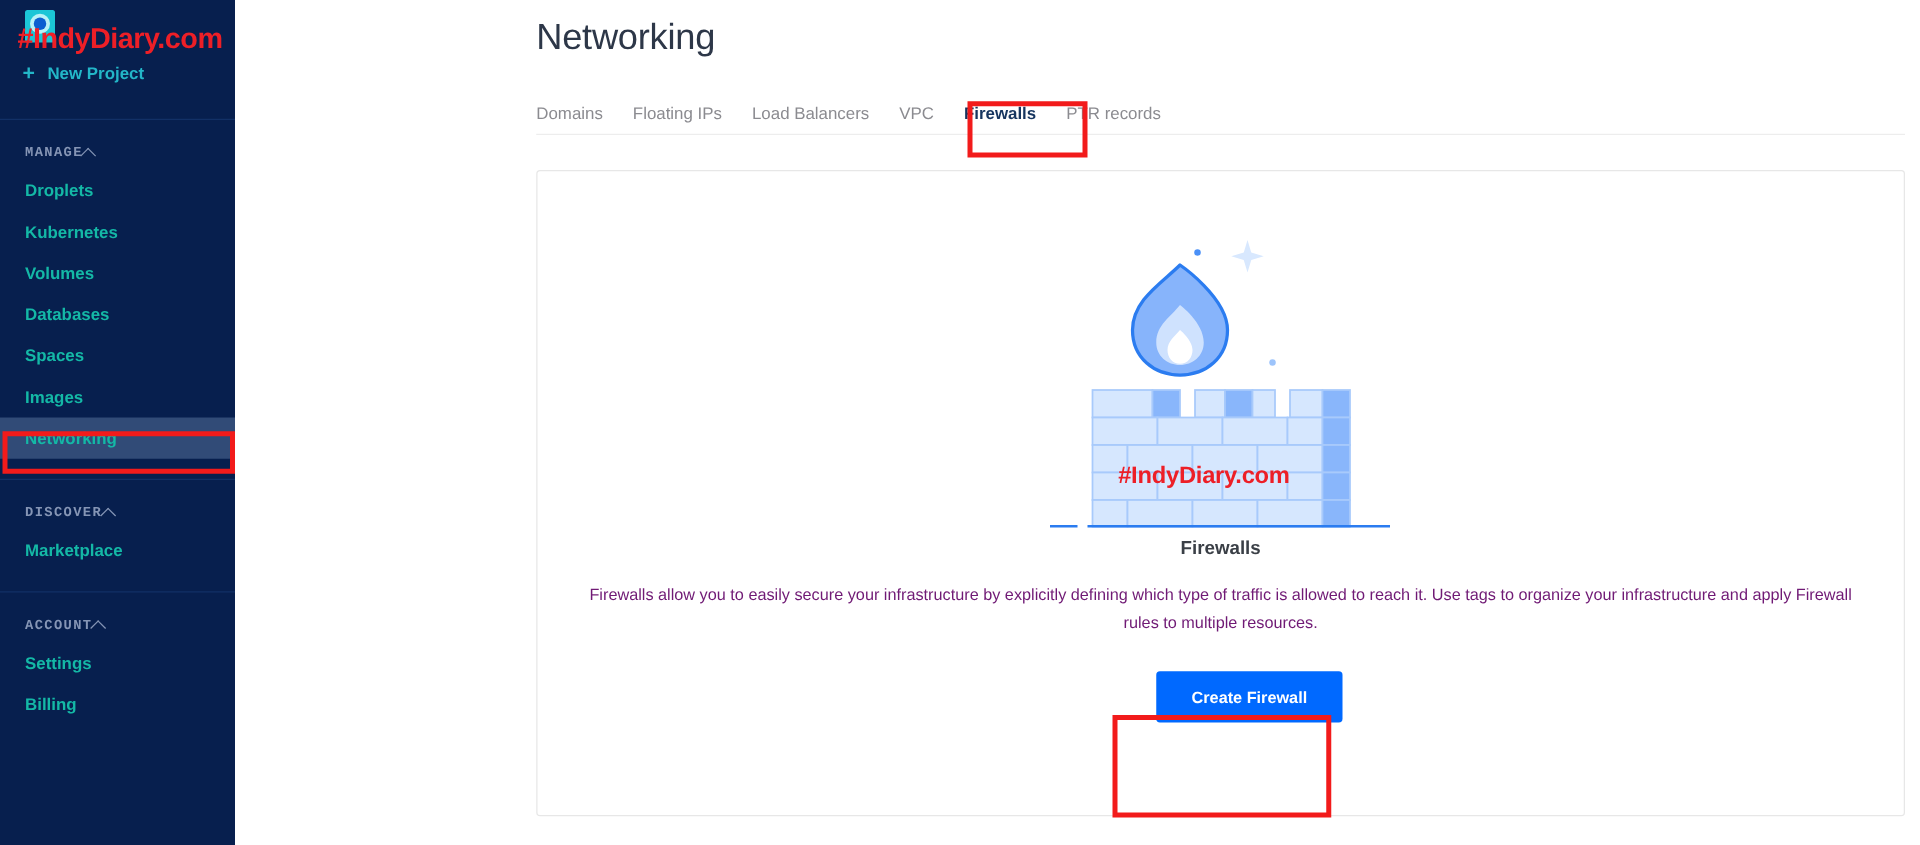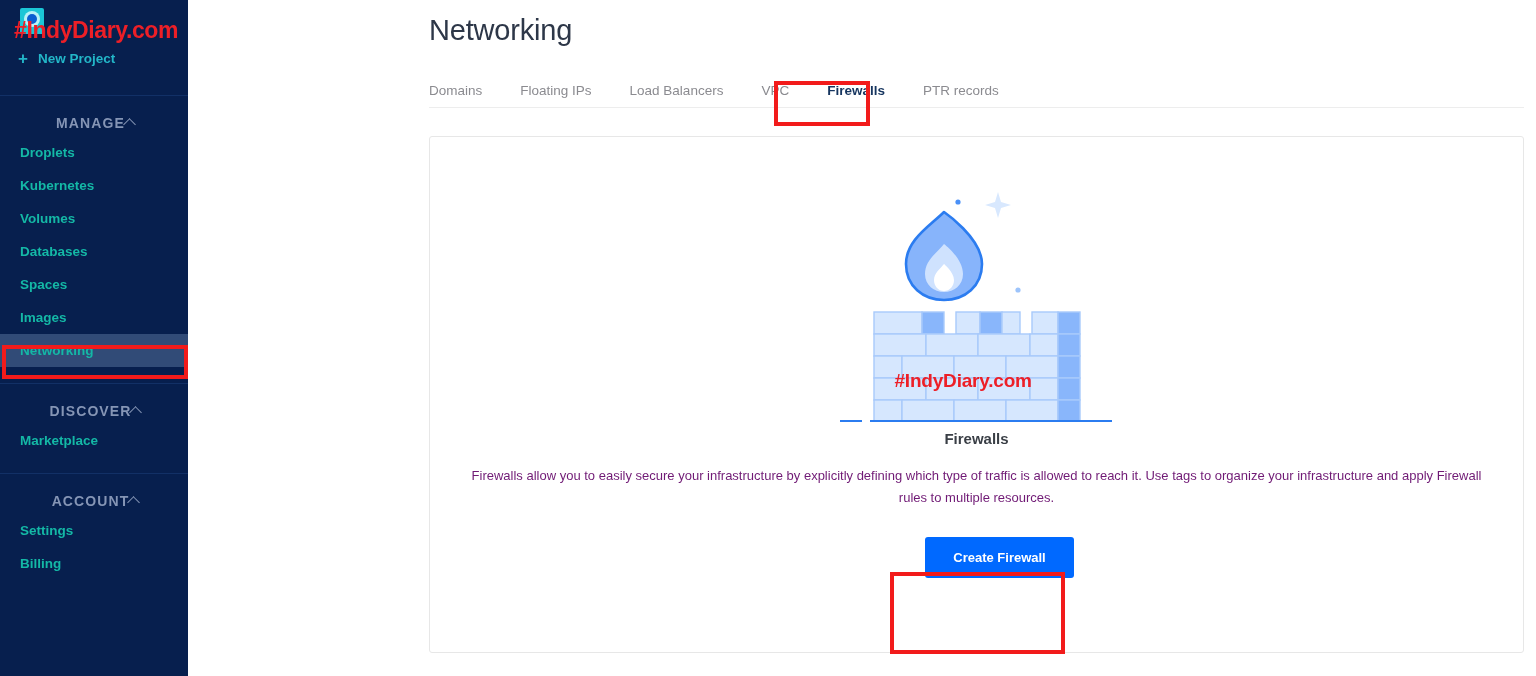--- a/index.html
+++ b/index.html
@@ -89,28 +89,29 @@
     line-height: 1;
     color: #23b6c8;
   }
 
   .nav-section { border-bottom: 1px solid #123066; padding: 14px 0 16px 0; }
   .nav-section.last { border-bottom: none; }
 
   .nav-heading {
     display: flex;
     align-items: center;
-    justify-content: center;
+    justify-content: flex-start;
     padding: 0 18px 0 20px;
     height: 26px;
     color: #8595b5;
-    font-size: 14px;
+    font-size: 11px;
     font-weight: bold;
     letter-spacing: 1.1px;
     cursor: pointer;
+    font-family: Liberation Mono, monospace;
   }
   .chev {
     width: 9px; height: 9px;
     border-left: 1.6px solid #8595b5;
     border-top: 1.6px solid #8595b5;
     transform: rotate(45deg);
     margin-top: 3px;
   }
 
   .nav-item {
@@ -140,21 +141,21 @@
     font-weight: 400;
     color: #2d3748;
     margin-top: 14px;
     letter-spacing: -0.2px;
   }
 
   .tabs-row {
     margin-top: 36px;
     display: flex;
     align-items: flex-end;
-    gap: 38px;
+    gap: 24px;
     border-bottom: 1px solid #ededed;
     padding-bottom: 9px;
     position: relative;
     width: 1095px;
   }
   .tab {
     font-size: 13.5px;
     color: #8b8b90;
     cursor: pointer;
     white-space: nowrap;

